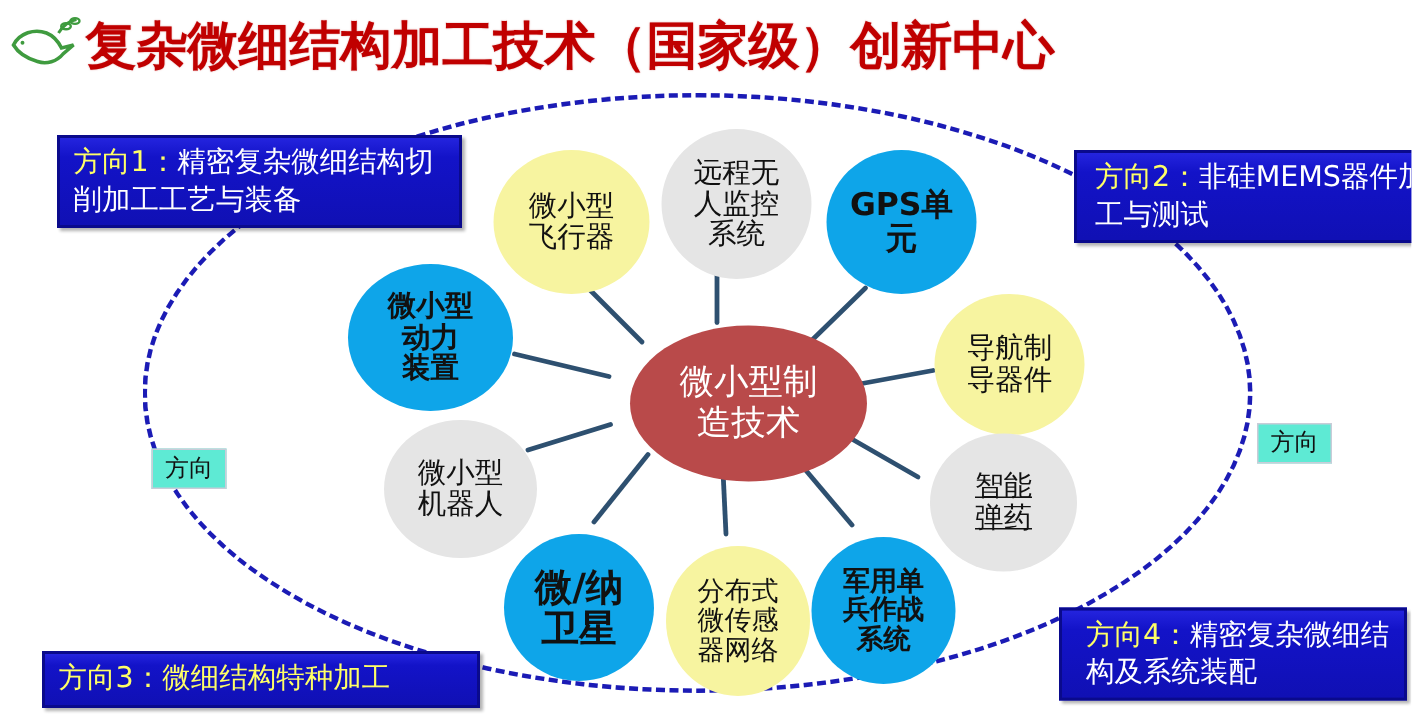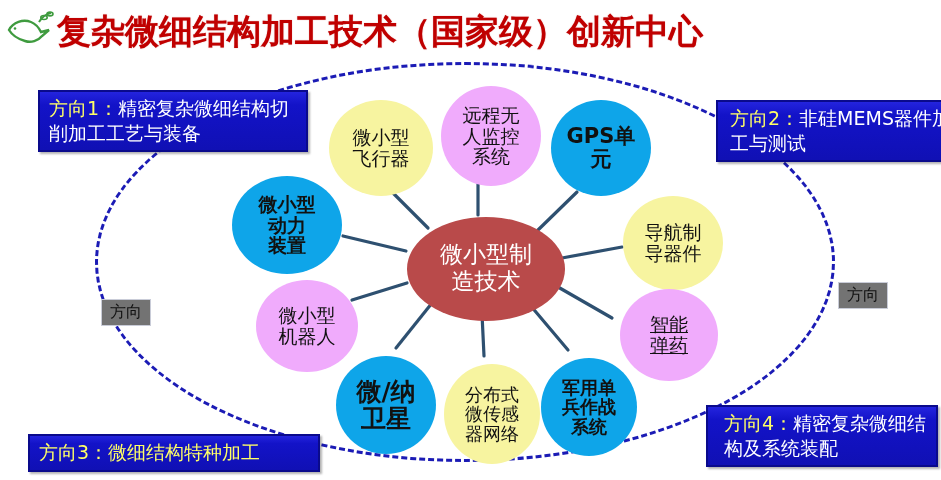--- a/index.html
+++ b/index.html
@@ -79,21 +79,21 @@
     color: #111111;
     line-height: 1.08;
     font-weight: normal;
   }
   .node .lbl {
     display: block;
     padding: 0 2px;
     white-space: pre-line;
   }
   .node.yellow { background: #f7f4a0; }
-  .node.green  { background: #f0abfc; }
+  .node.green  { background: #e5e5e5; }
   .node.pink   { background: #0ea5e9; font-weight: bold; }
 
   #center-node {
     position: absolute;
     background: #b94a4a;
     border-radius: 50%;
     display: flex;
     align-items: center;
     justify-content: center;
     text-align: center;
@@ -124,21 +124,21 @@
   .dirbox.allyellow .txt { color: #ffff66; }
 
   #dir-box-1 { left: 38px;  top: 90px;  width: 270px; }
   #dir-box-2 { left: 716px; top: 100px; width: 258px; padding-left: 12px; }
   #dir-box-3 { left: 28px;  top: 434px; width: 292px; }
   #dir-box-4 { left: 706px; top: 405px; width: 232px; padding-left: 16px; }
 
   
   .dirchip {
     position: absolute;
-    background: #737373;
+    background: #5eead4;
     border: 1px solid #c9ccd8;
     color: #111111;
     font-size: 16px;
     padding: 3px 8px 4px 8px;
     box-sizing: border-box;
     line-height: 1.1;
   }
   #dir-chip-left  { left: 101px; top: 299px; }
   #dir-chip-right { left: 838px; top: 282px; }
 </style>
@@ -215,21 +215,21 @@
         <span class="lbl">微小型
 机器人</span>
       </div>
       <div class="node pink" style="left: 232px; top: 176px; width: 110px; height: 98px; font-size: 19px;">
         <span class="lbl">微小型
 动力
 装置</span>
       </div>
     </div>
 
-  <div id="center-node" style="left:407px; top:217px; width:158px; height:104px;font-family:Liberation Serif, serif;">
+  <div id="center-node" style="left:420px; top:217px; width:158px; height:104px;">
     <span class="lbl">微小型制
 造技术</span>
   </div>
 
   <div class="dirbox" id="dir-box-1">
     <span class="tag">方向1：</span><span class="txt">精密复杂微细结构切削加工工艺与装备</span>
   </div>
 
   <div class="dirbox" id="dir-box-2">
     <span class="tag">方向2：</span><span class="txt">非硅MEMS器件加工与测试</span>

